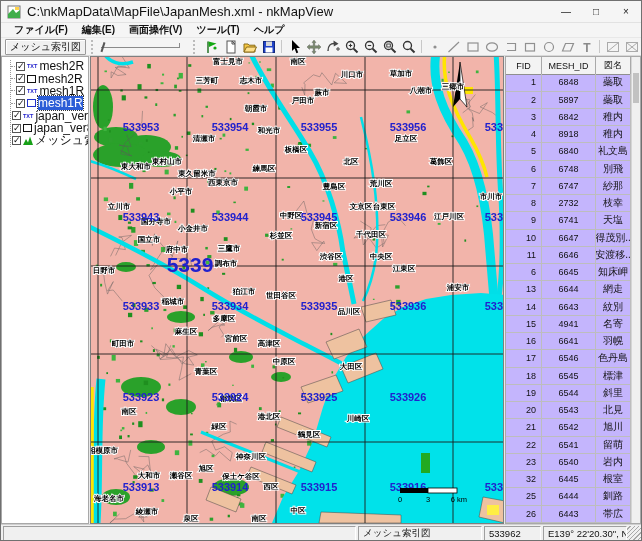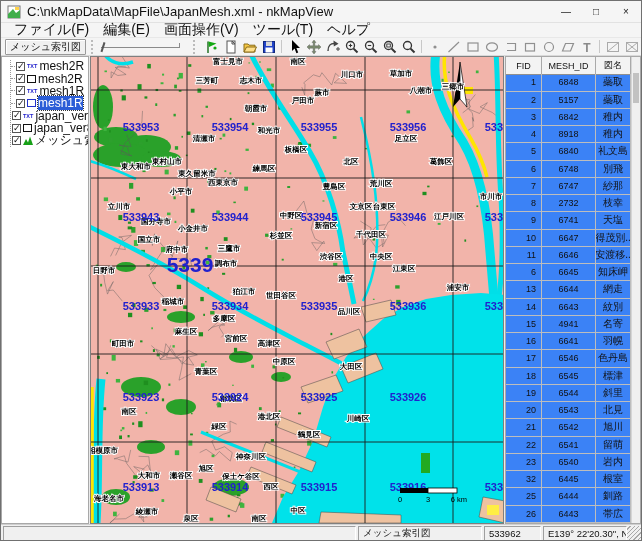--- a/index.html
+++ b/index.html
@@ -4,21 +4,21 @@
 <style>
   html,body{margin:0;padding:0;background:#888;}
   *{box-sizing:border-box;font-family:"Liberation Sans","DejaVu Sans",sans-serif;}
   #app{width:642px;height:541px;background:#f0f0f0;border:1px solid #707070;position:relative;overflow:hidden;}
   
   #titlebar{height:22px;background:#f5f5f5;display:flex;align-items:center;padding-left:6px;border-bottom:1px solid #e2e2e2;}
   #titlebar .ttext{font-size:13px;color:#111;margin-left:6px;flex:1;white-space:nowrap;overflow:hidden;}
   .winbtn{width:30px;height:21px;display:flex;align-items:center;justify-content:center;font-size:10px;color:#222;}
   
   #menubar{height:15px;display:flex;align-items:center;background:#f5f5f5;padding-left:6px;gap:0;border-bottom:1px solid #e8e8e8;}
-  .menu-item{font-size:14px;color:#111;padding:0 7px;height:15px;display:flex;align-items:center;}
+  .menu-item{font-size:10px;color:#111;padding:0 7px;height:15px;display:flex;align-items:center;font-weight:bold;}
   
   #toolbar{height:18px;display:flex;align-items:center;background:#f4f4f4;border-bottom:1px solid #d9d9d9;padding-left:4px;}
   #view-tab{width:98px;height:16px;font-size:10px;background:#f0f0f0;border:1px solid #999;border-radius:1px;box-shadow:inset 1px 1px 0 #fff;display:flex;align-items:center;justify-content:center;color:#111;}
   .grip{width:5px;height:14px;border-left:2px dotted #bbb;margin:0 5px;}
   #slider{width:96px;height:14px;position:relative;margin-right:8px;}
   #slider .track{position:absolute;left:0;right:0;top:7px;border-top:1px solid #8a8a8a;}
   #slider .thumb{position:absolute;left:1px;top:2px;width:1.5px;height:10px;background:#555;transform:rotate(18deg);}
   #slider .endtick{position:absolute;right:0;top:3px;width:1px;height:5px;background:#8a8a8a;}
   .tbtn{width:19px;height:17px;display:flex;align-items:center;justify-content:center;border:1px solid transparent;}
   .tsep{width:1px;height:13px;background:#c8c8c8;margin:0 3px;}
@@ -30,21 +30,21 @@
   .titem .guide{width:4px;border-top:1px dotted #999;margin-right:1px;}
   .cbox{width:9px;height:9px;border:1px solid #555;background:#fff;font-size:9px;line-height:7px;text-align:center;color:#111;flex:none;margin-right:2px;}
   .ticon{flex:none;margin-right:2px;display:flex;align-items:center;}
   .ticon.txt{color:#2222cc;font-size:5.5px;font-weight:bold;}
   .ticon.rect{width:9px;height:8px;border:1.6px solid #111;}
   .ticon.rect-blue{width:9px;height:8px;border:1.6px solid #2233cc;}
   .tlabel{font-size:12px;color:#111;}
   .titem.sel .tlabel{background:#2b5dd7;color:#fff;outline:1px dotted #333;}
   #map-wrap{width:414px;margin:0 1px;border:1px solid #7f7f7f;background:#f2b4aa;overflow:hidden;}
   
-  #table-panel{flex:1;display:flex;background:#3b82f6;border:1px solid #a8a8a8;overflow:hidden;}
+  #table-panel{flex:1;display:flex;background:#c4b5fd;border:1px solid #a8a8a8;overflow:hidden;}
   #dtable{width:125px;display:grid;grid-template-columns:36px 54px 35px;grid-auto-rows:17.25px;font-size:9px;color:#111;}
   #dtable .hcell{height:18px;background:#f3f3f3;border-right:1px solid #a9a9a9;border-bottom:1px solid #8f8f8f;display:flex;align-items:center;justify-content:center;font-size:9px;}
   #dtable .cell{border-right:1px solid #bdbdbd;border-bottom:1px solid #bdbdbd;display:flex;align-items:center;overflow:hidden;white-space:nowrap;}
   #dtable .c-fid{justify-content:flex-end;padding-right:5px;}
   #dtable .c-mid{justify-content:center;}
   #dtable .c-name{justify-content:center;font-size:10px;}
   #vscroll{width:12px;background:#f0f0f0;border-left:1px solid #d5d5d5;position:relative;}
   #vscroll .thumb{position:absolute;left:1px;right:1px;top:16px;height:30px;background:#c2c2c2;}
   
   #statusbar{height:18px;display:flex;align-items:stretch;background:#f0f0f0;border-top:1px solid #cfcfcf;padding:1px 0;}
@@ -684,21 +684,21 @@
 
     <div id="table-panel">
       <div id="dtable">
           <div class="hcell">FID</div>
           <div class="hcell">MESH_ID</div>
           <div class="hcell">図名</div>
           <div class="cell c-fid">1</div>
           <div class="cell c-mid">6848</div>
           <div class="cell c-name">蘂取</div>
           <div class="cell c-fid">2</div>
-          <div class="cell c-mid">5157</div>
+          <div class="cell c-mid">5897</div>
           <div class="cell c-name">蘂取</div>
           <div class="cell c-fid">3</div>
           <div class="cell c-mid">6842</div>
           <div class="cell c-name">稚内</div>
           <div class="cell c-fid">4</div>
           <div class="cell c-mid">8918</div>
           <div class="cell c-name">稚内</div>
           <div class="cell c-fid">5</div>
           <div class="cell c-mid">6840</div>
           <div class="cell c-name">礼文島</div>

